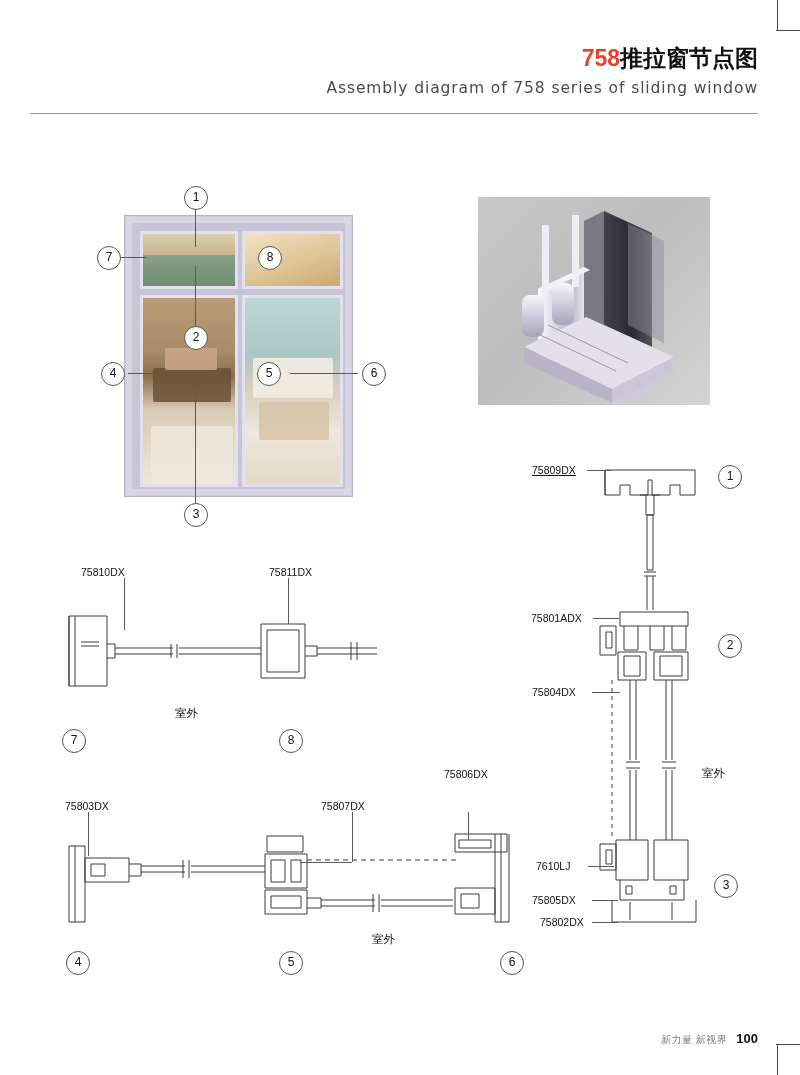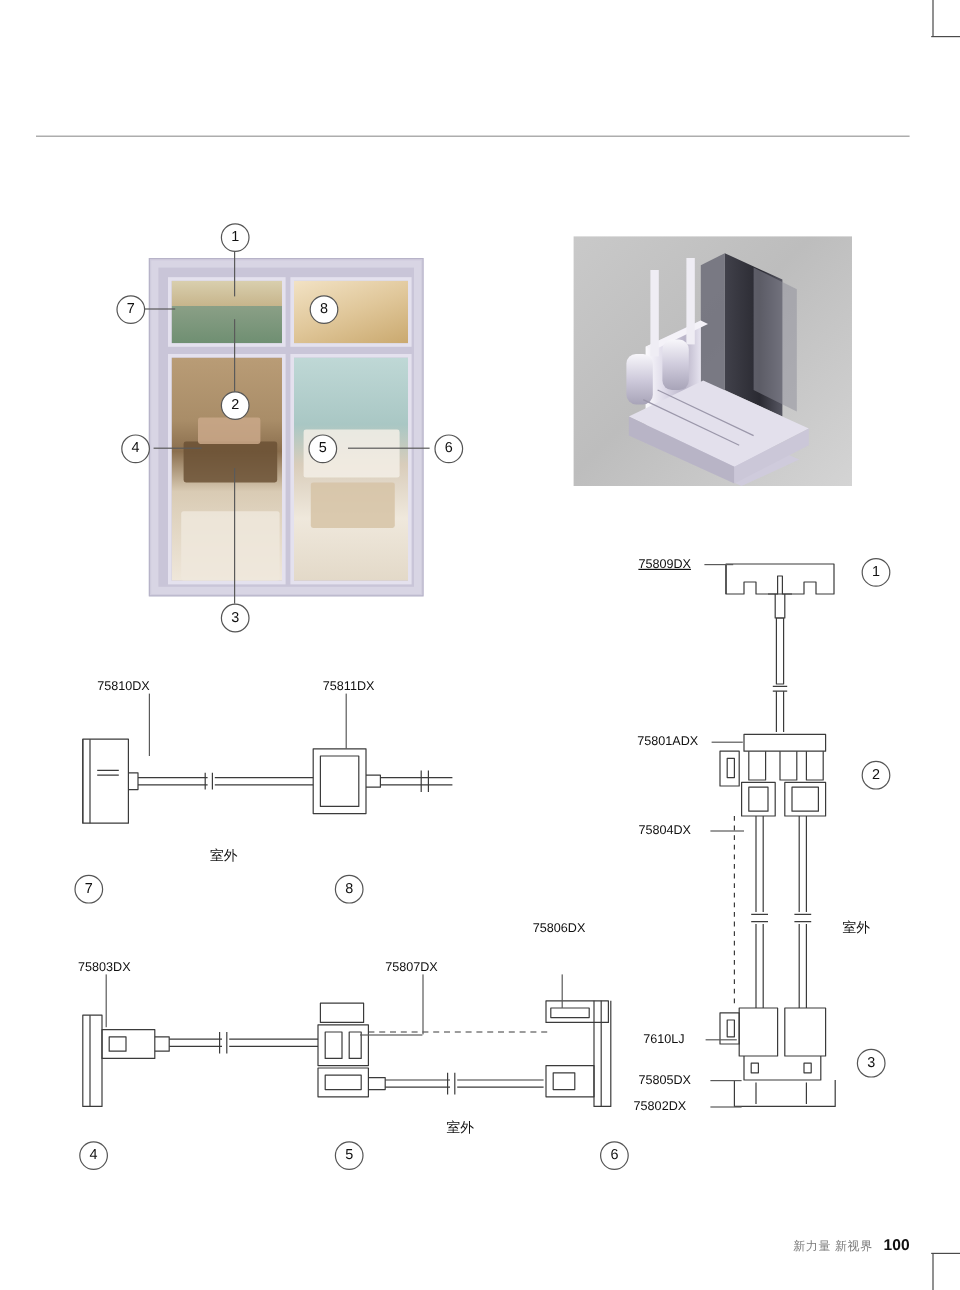--- a/index.html
+++ b/index.html
@@ -190,20 +190,24 @@
 </style>
 </head>
 <body>
 
 <div class="corner-mark cm-top-right-v"></div>
 <div class="corner-mark cm-top-right-h"></div>
 <div class="corner-mark cm-bottom-right-v"></div>
 <div class="corner-mark cm-bottom-right-h"></div>
 
 <div class="header">
+  <div class="title-cn">
+    <span class="num">758</span><span class="rest">推拉窗节点图</span>
+  </div>
+  <div class="title-en">Assembly diagram of 758 series of sliding window</div>
 </div>
 <div class="header-rule"></div>
 
 <div class="window-photo">
   <div class="wp-frame">
     <div class="pane pane-tl">
         <div class="pane-inner"></div>
       </div>
     <div class="pane pane-tr">
         <div class="pane-inner"></div>
@@ -340,21 +344,21 @@
 <div class="leader leader-h" style="left:592px;top:692px;width:28px;"></div>
 <div class="lbl" style="left:532px;top:686px;">75804DX</div>
 
 <div class="leader leader-h" style="left:588px;top:866px;width:26px;"></div>
 <div class="lbl" style="left:536px;top:860px;">7610LJ</div>
 
 <div class="leader leader-h" style="left:592px;top:900px;width:26px;"></div>
 <div class="lbl" style="left:532px;top:894px;">75805DX</div>
 
 <div class="leader leader-h" style="left:592px;top:922px;width:26px;"></div>
-<div class="lbl" style="left:528px;top:916px;">75802DX</div>
+<div class="lbl" style="left:540px;top:916px;">75802DX</div>
 
 <div class="lbl-cn" style="left:702px;top:766px;">室外</div>
 
 <div class="callout" style="left:718px;top:465px;">1</div>
 <div class="callout" style="left:718px;top:634px;">2</div>
 <div class="callout" style="left:714px;top:874px;">3</div>
 
 <div class="sec" style="left:55px;top:600px;">
   <svg width="340" height="110" viewBox="0 0 340 110">
     <g fill="none" stroke="#3b3b3b" stroke-width="1" stroke-linejoin="round">

